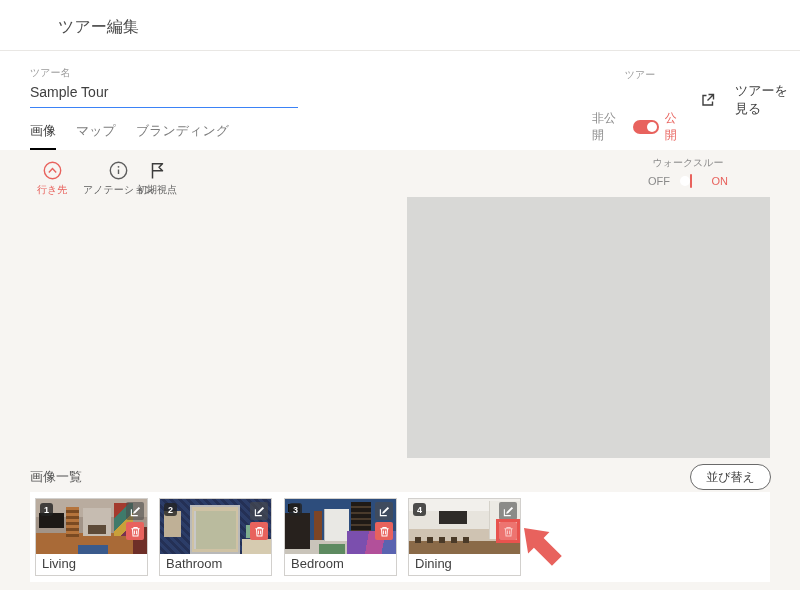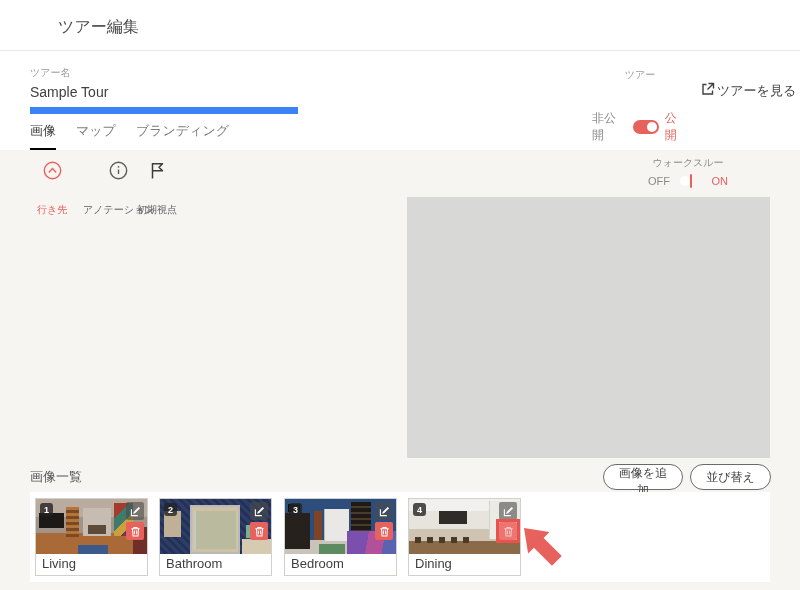--- a/index.html
+++ b/index.html
@@ -15,42 +15,42 @@
   .done-btn {
     position:absolute; right:32px; top:13px; width:95px; height:27px;
     background:#e8625d; color:#fff; font-size:13px; border:none; border-radius:14px;
     font-family:inherit; cursor:pointer;
   }
   .top-divider { position:absolute; left:0; top:50px; width:800px; height:1px; background:#e9e7e4; }
 
   
   .field-label { position:absolute; left:30px; top:66px; font-size:10px; color:#9a9a9a; }
   .field-value { position:absolute; left:30px; top:84px; width:268px; font-size:14px; color:#3f3f3f;
-                 border-bottom:7px solid #3b82f6; padding-bottom:7px; }
+                 border-bottom:1px solid #3b82f6; padding-bottom:7px; }
   .toggle-group { position:absolute; left:592px; top:68px; width:96px; }
   .group-label { text-align:center; font-size:10px; color:#9a9a9a; margin-bottom:4px; }
   .toggle-row { display:flex; align-items:center; gap:6px; font-size:12px;margin-top:28px; }
   .toggle-off { color:#8a8a8a; }
   .toggle-on  { color:#e8625d; }
   .switch { display:inline-block; width:27px; height:14px; background:#e8625d; border-radius:8px; position:relative; cursor:pointer; }
   .switch .knob { position:absolute; right:2px; top:2px; width:10px; height:10px; border-radius:50%; background:#fff; }
-  .view-link { position:absolute; left:701px; top:82px; display:flex; gap:2px;
+  .view-link { position:absolute; left:701px; top:82px; display:flex; align-items:center; gap:20px;
                font-size:13px; color:#3f3f3f; cursor:pointer; text-decoration:none; }
 
   
   .tabs { position:absolute; left:30px; top:122px; display:flex; gap:20px; font-size:13px; }
   .tab { color:#7d7d7d; padding-bottom:8px; cursor:pointer; }
   .tab.active { color:#3c3c3c; border-bottom:3px solid #000000; }
 
   
   .content { position:absolute; left:0; top:150px; width:800px; height:440px; background:#f7f5f2; }
 
   
   .tool { position:absolute; top:11px; display:flex; flex-direction:column; align-items:center; gap:3px; cursor:pointer; }
-  .tool-label { font-size:10px; color:#5d5d5d; white-space:nowrap;margin-top:20px; }
+  .tool-label { font-size:10px; color:#5d5d5d; white-space:nowrap; }
   .tool.active .tool-label { color:#e8625d; }
   .tool-icon { width:19px; height:19px; }
   .walk-group { position:absolute; left:648px; top:6px; width:80px; }
   .walk-group .group-label { font-size:10px; color:#8a8a8a; margin-bottom:4px; }
   .walk-row { display:flex; align-items:center; gap:20px; font-size:11px; }
   .help-link { position:absolute; left:745px; top:20px; display:flex; align-items:center; gap:4px;
                font-size:13px; color:#3f3f3f; cursor:pointer; }
 
   
   .panel { position:absolute; top:47px; width:363px; height:261px; background:#d8d8d6; }
@@ -210,21 +210,20 @@
             <span class="knob"></span>
           </span>
         <span class="toggle-on">ON</span>
       </div>
     </div>
 
 
     <div class="panel right"></div>
 
     <div class="list-title">画像一覧</div>
-    <button class="pill-btn add">画像を追加</button>
     <button class="pill-btn sort">並び替え</button>
 
     <div class="list-panel">
 
       <div class="card" style="left:5px;">
         <div class="thumb scene-living">
           <div class="tv"></div>
             <div class="shelf"></div>
             <div class="hall"></div>
             <div class="table"></div>

